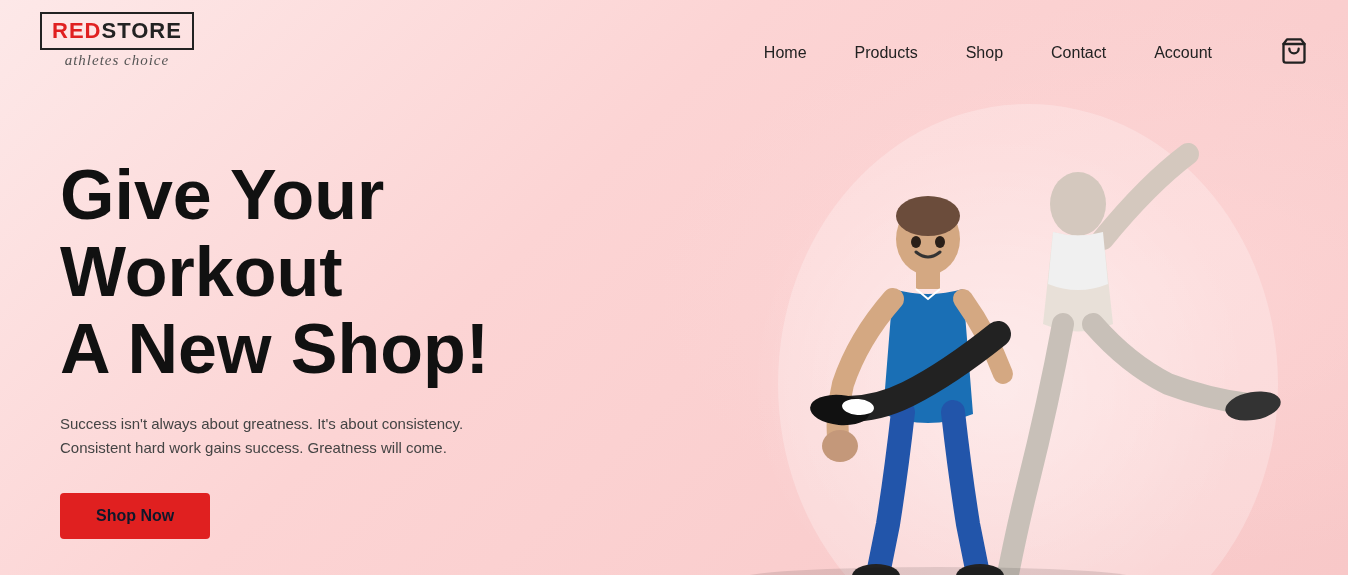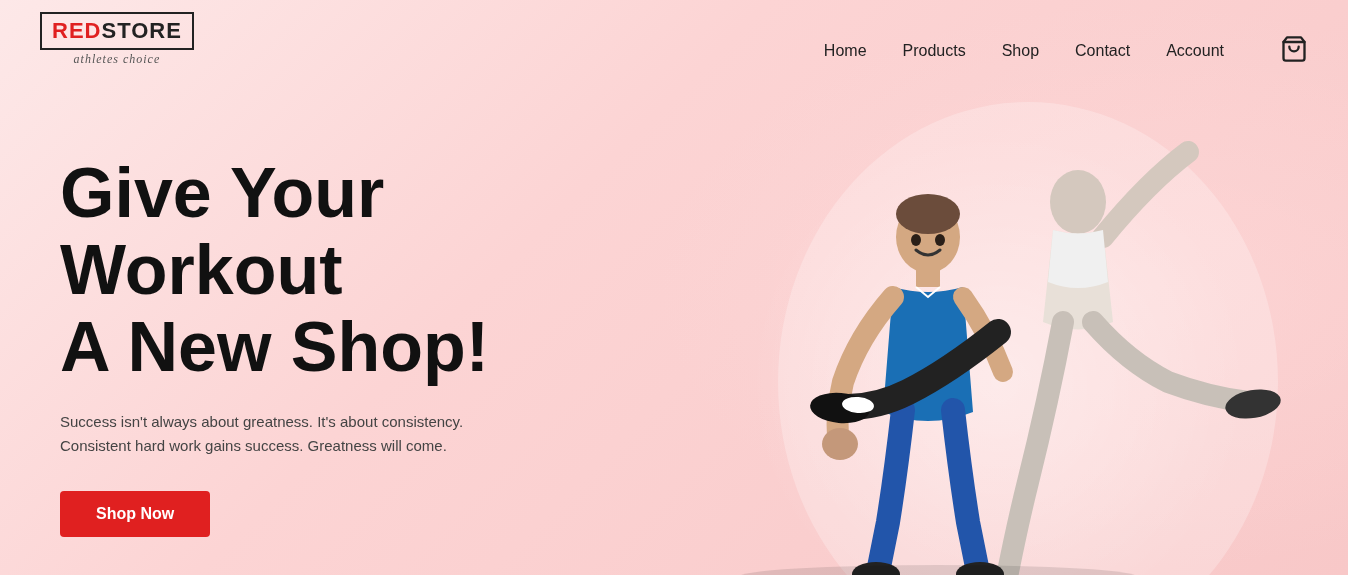--- a/index.html
+++ b/index.html
@@ -55,32 +55,32 @@
     }
 
     .logo-store {
       color: #222;
       font-weight: 900;
       font-size: 22px;
       letter-spacing: 1px;
     }
 
     .logo-tagline {
-      font-size: 12px;
+      font-size: 15px;
       color: #555;
       font-style: italic;
       margin-top: 2px;
       font-family: cursive;
       letter-spacing: 1px;
     }
 
     .nav-links {
       display: flex;
       align-items: center;
-      gap: 36px;
+      gap: 48px;
       list-style: none;
     }
 
     .nav-links a {
       text-decoration: none;
       color: #222;
       font-size: 16px;
       font-weight: 500;
       transition: color 0.2s;
     }
@@ -122,21 +122,21 @@
     .hero-subtext {
       font-size: 15px;
       color: #444;
       line-height: 1.6;
       max-width: 420px;
       margin-bottom: 33px;
     }
 
     .hero-btn {
       background-color: #e02020;
-      color: #ffffff;
+      color: #0f172a;
       border: none;
       padding: 14px 36px;
       font-size: 16px;
       font-weight: 600;
       border-radius: 4px;
       cursor: pointer;
       transition: background 0.2s;
     }
 
     

